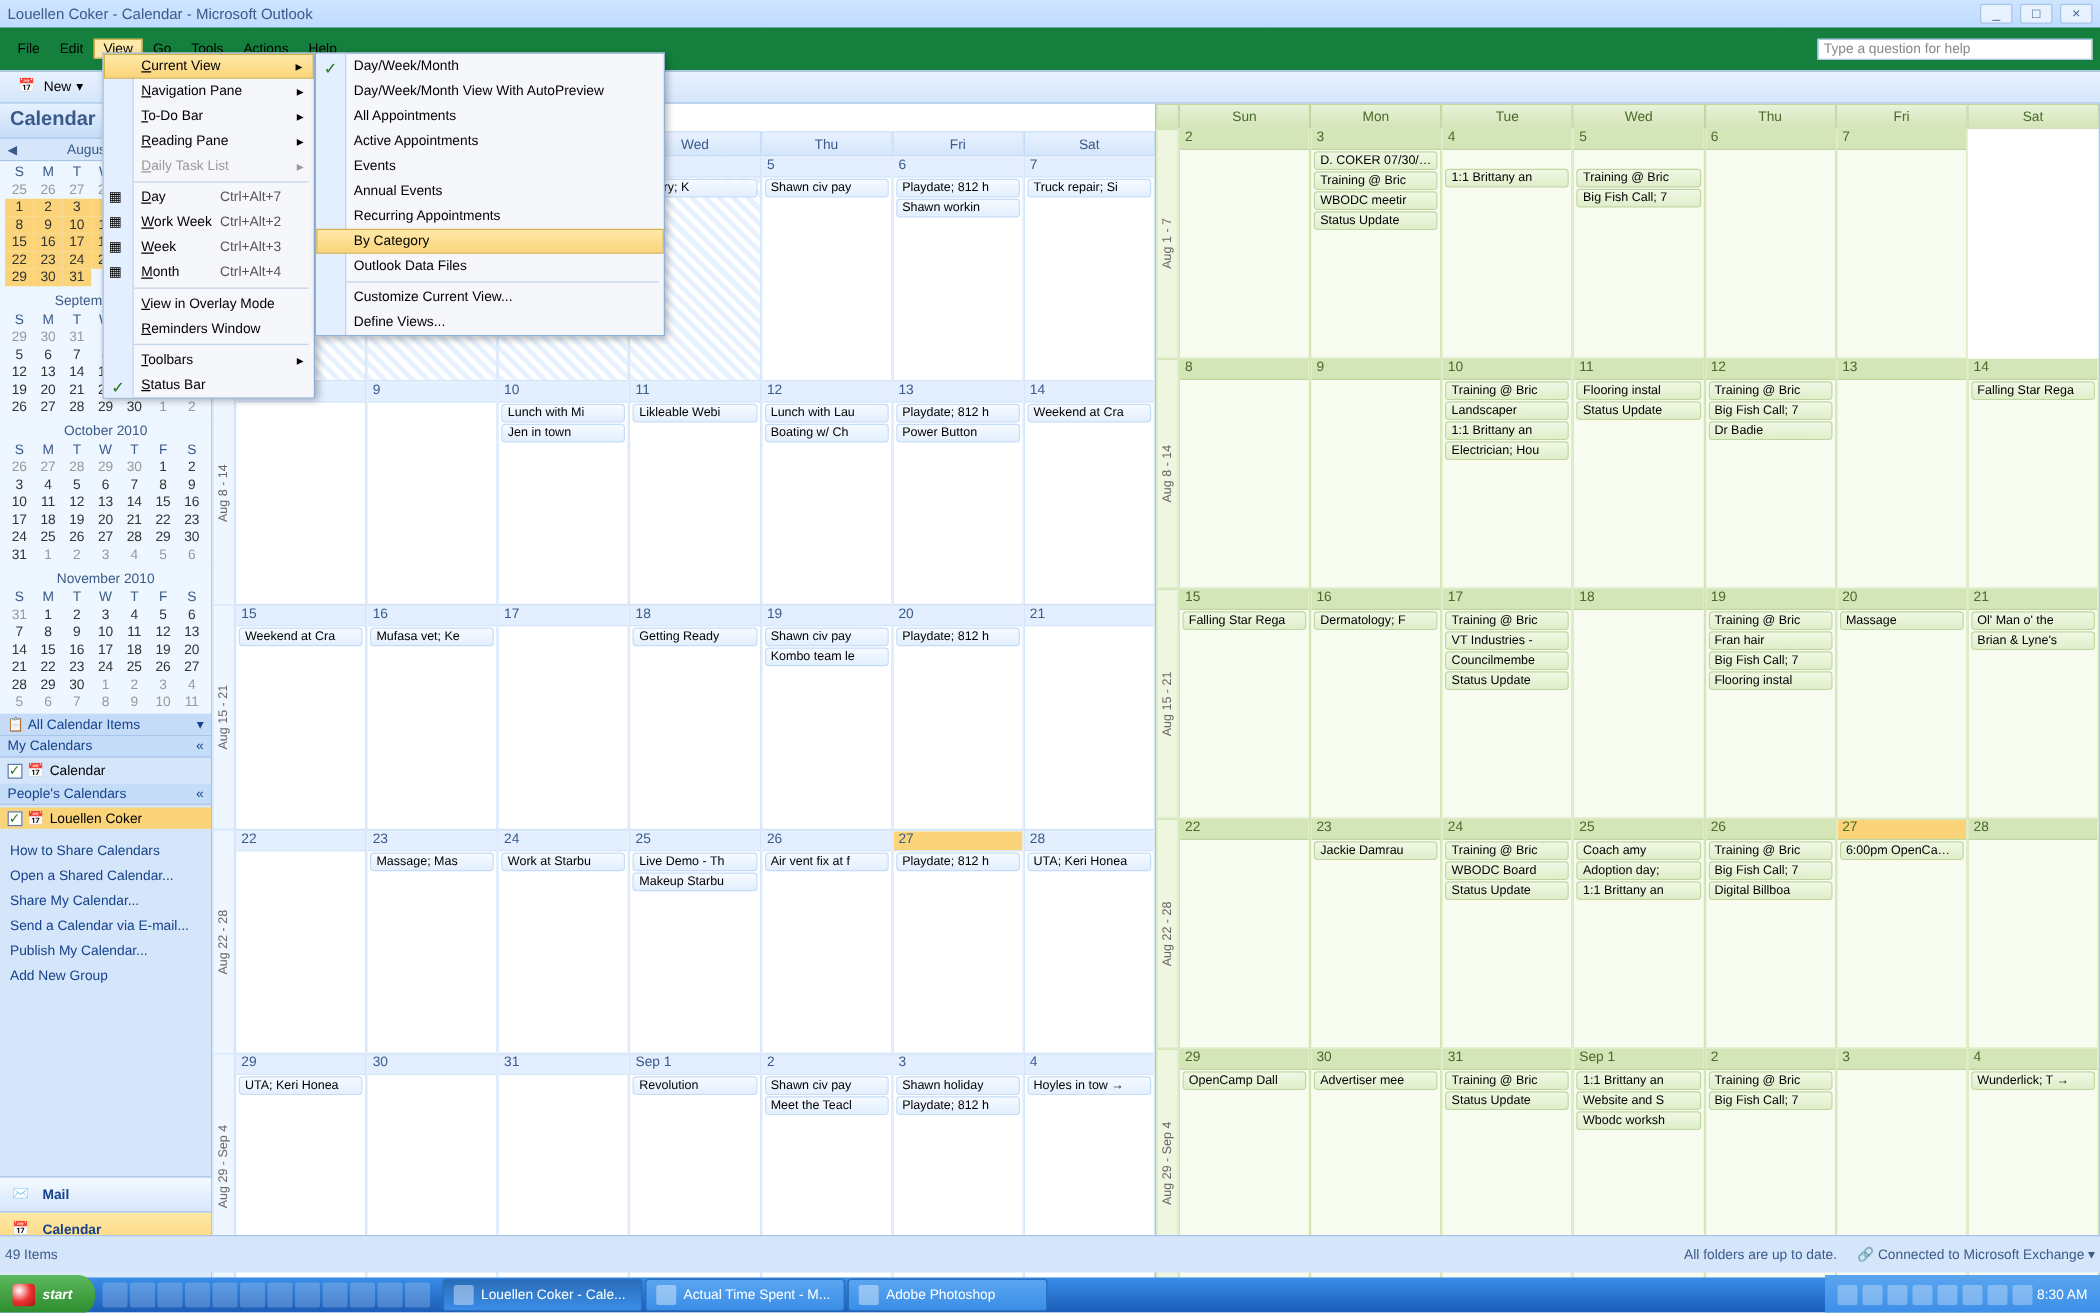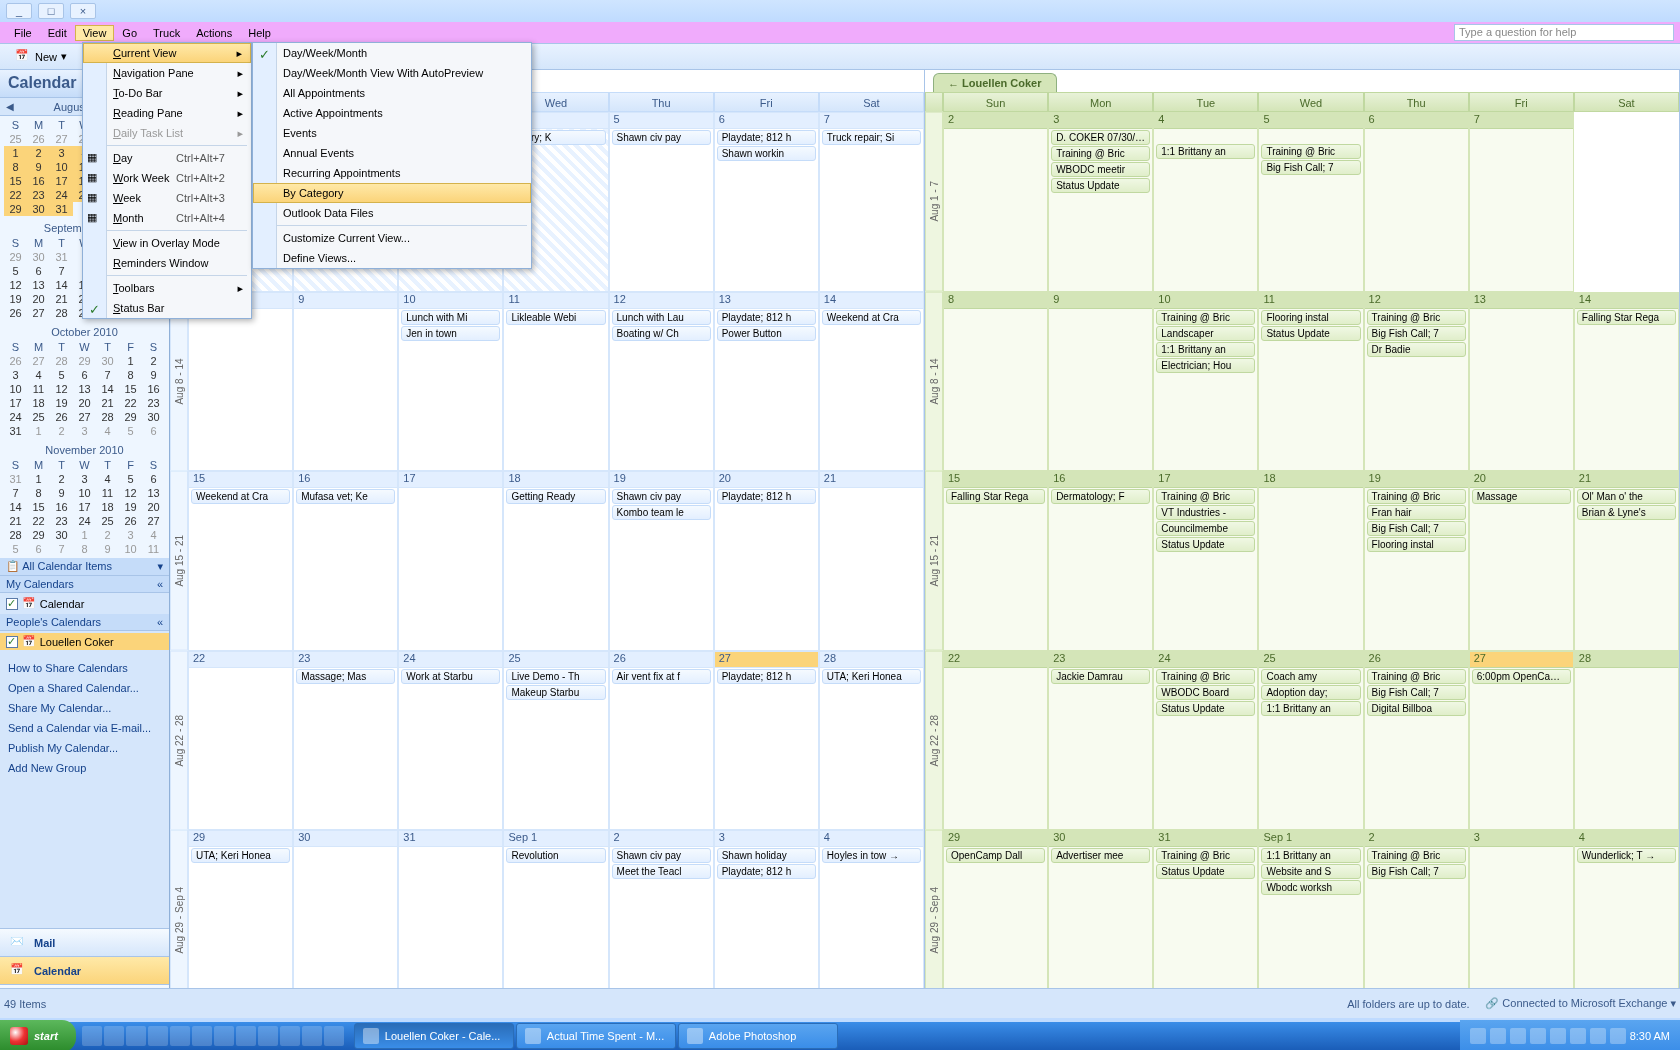--- a/index.html
+++ b/index.html
@@ -5,21 +5,21 @@
 * { margin:0; padding:0; box-sizing:border-box; font-family:"Segoe UI",Tahoma,sans-serif; font-size:11px; }
 body { width:1680px; height:1050px; background:#bfdbff; overflow:hidden; position:relative; }
 
 
 .titlebar { height:22px; background:linear-gradient(#cfe5ff,#bfdbff); display:flex; align-items:center; padding:0 6px; color:#3b5a8a; }
 .titlebar .title { flex:1; font-size:12px; }
 .titlebar .winbtns { display:flex; gap:6px; }
 .titlebar .winbtn { width:26px; height:16px; background:#e8f2ff; border:1px solid #a8c4e8; border-radius:2px; text-align:center; line-height:14px; color:#3b5a8a; }
 
 
-.menubar { height:22px; background:#f0abfc; display:flex; align-items:center; padding:0 6px; border-bottom:1px solid #a8c4e8; position:relative; }
+.menubar { height:35px; background:#15803d; display:flex; align-items:center; padding:0 6px; border-bottom:1px solid #a8c4e8; position:relative; }
 .menubar .mitem { padding:2px 8px; cursor:default; }
 .menubar .mitem.open { background:#ffe9a8; border:1px solid #d4b24c; padding:1px 7px; }
 .menubar .helpbox { margin-left:auto; width:220px; height:17px; background:#fff; border:1px solid #a8c4e8; color:#888; padding:1px 4px; }
 
 
 .toolbar { height:26px; background:linear-gradient(#e8f2ff,#d5e6fb); display:flex; align-items:center; padding:0 6px; border-bottom:1px solid #a8c4e8; }
 .toolbar .tbtn { display:flex; align-items:center; gap:4px; padding:2px 8px; border:1px solid transparent; border-radius:3px; }
 .toolbar .icon { width:16px; height:16px; display:inline-block; }
 .detail { margin-left:40px; display:flex; align-items:center; gap:10px; }
 .detail label { display:flex; align-items:center; gap:3px; }
@@ -109,33 +109,34 @@
 .dropdown .leftstrip { position:absolute; left:0; top:0; bottom:0; width:24px; background:#e3efff; border-right:1px solid #c5d5e8; }
 .dropdown .dmitem .chk { position:absolute; left:6px; color:#2a7a2a; font-size:13px; }
 
 .menu1 { top:42px; left:82px; width:170px; }
 .menu2 { top:42px; left:252px; width:280px; }
 </style>
 </head>
 <body>
 
 <div class="titlebar">
+  <span class="title">Louellen Coker - Calendar - Microsoft Outlook</span>
   <div class="winbtns">
     <span class="winbtn">_</span>
     <span class="winbtn">□</span>
     <span class="winbtn">×</span>
   </div>
 </div>
 
 <div class="menubar">
   <span class="mitem">File</span>
   <span class="mitem">Edit</span>
   <span class="mitem open">View</span>
   <span class="mitem">Go</span>
-  <span class="mitem">Truck</span>
+  <span class="mitem">Tools</span>
   <span class="mitem">Actions</span>
   <span class="mitem">Help</span>
   <div class="helpbox">Type a question for help</div>
 </div>
 
 <div class="toolbar">
   <div class="tbtn">
     <span class="icon">📅</span>
     <span>New</span>
     <span>▾</span>
@@ -645,23 +646,20 @@
               <div class="ev">Shawn holiday</div>
               <div class="ev">Playdate; 812 h</div>
             </div>
             <div class="cell">
               <div class="dnum">4</div>
               <div class="ev">Hoyles in tow →</div>
             </div>
           </div>
       </div>
       <div class="calhalf">
-        <div class="caltab green">
-            <div class="tab">← <span>Louellen Coker</span></div>
-          </div>
         <div class="calgrid green" id="rightgrid">
             <div class="dhdr" style="grid-column:1"></div>
             <div class="dhdr">Sun</div>
             <div class="dhdr">Mon</div>
             <div class="dhdr">Tue</div>
             <div class="dhdr">Wed</div>
             <div class="dhdr">Thu</div>
             <div class="dhdr">Fri</div>
             <div class="dhdr">Sat</div>
             <div class="wklabel">Aug 1 - 7</div>

